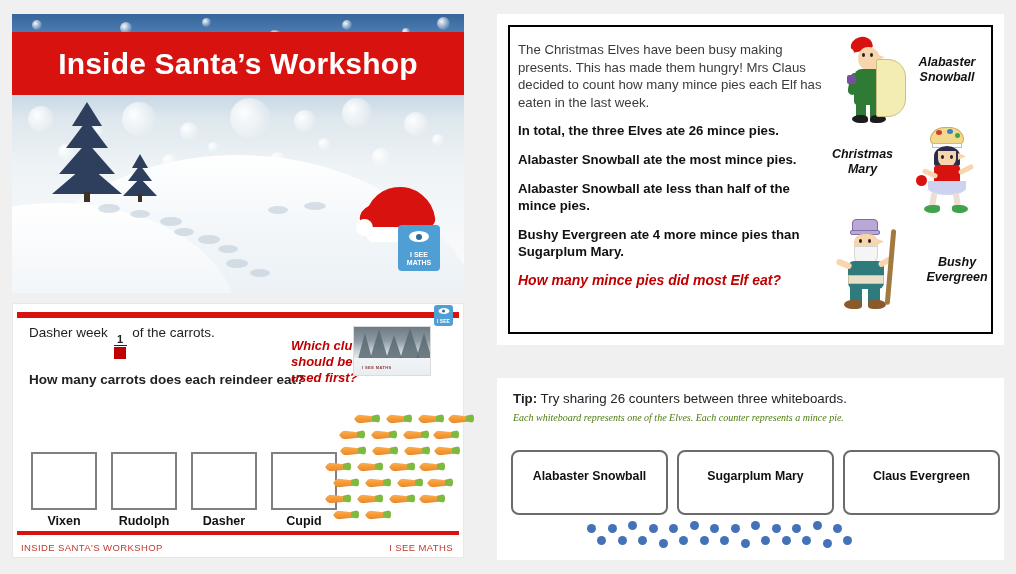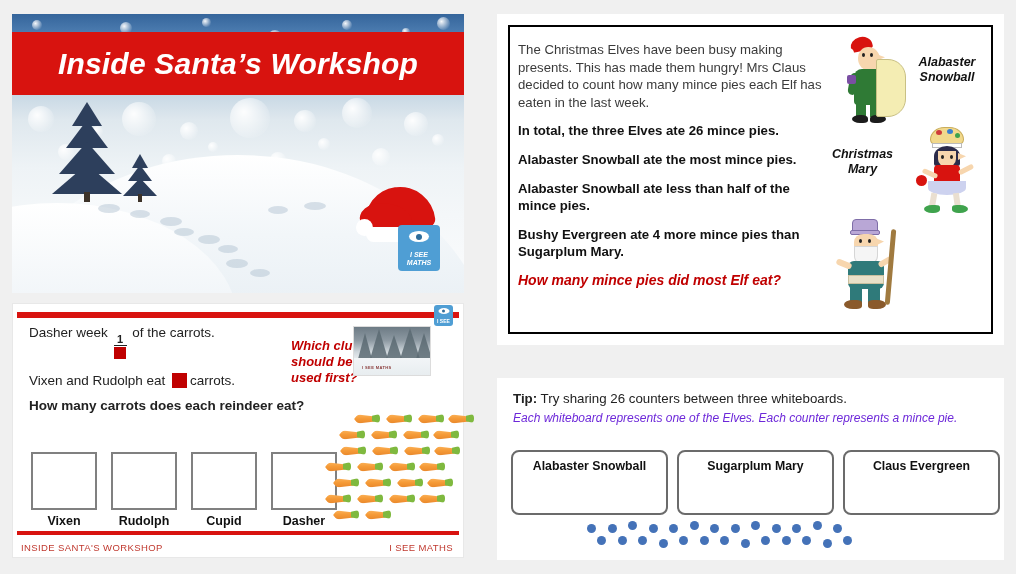--- a/index.html
+++ b/index.html
@@ -15,21 +15,20 @@
   .left-col { position: absolute; left: 12px; top: 14px; width: 452px; }
 
   
   .title-slide {
     position: relative; width: 452px; height: 279px;
     overflow: hidden;
     background: linear-gradient(to bottom,
        #35659b 0%, #4a7aae 6%, #7d9fc4 13%,
        #bcd0e0 24%, #dfe8ee 38%, #eef3f6 55%,
        #f4f7f9 72%, #fbfcfd 100%);
-    font-style: italic;
   }
   .bokeh { position: absolute; border-radius: 50%;
     background: radial-gradient(circle at 35% 35%, rgba(255,255,255,.95), rgba(255,255,255,.10) 72%);
     pointer-events: none; }
   .snowbank {
     position: absolute; left: -6%; right: -6%; bottom: -62px; height: 200px;
     border-radius: 50% 50% 0 0 / 100% 100% 0 0;
     background: linear-gradient(to bottom, #ffffff 0%, #f2f6f9 40%, #e4ecf2 100%);
   }
   .snowbank2 {
@@ -174,25 +173,25 @@
     color: #111; line-height: 15px; text-align: center; }
 
   
   .eb { position: absolute; }
 
   
   .tip-slide { position: relative; width: 507px; height: 182px; margin-top: 33px; background: #fff; }
   .tip-inner { position: absolute; left: 16px; top: 12px; right: 12px; }
   .tip-line1 { font-size: 13.3px; color: #222; line-height: 17px; }
   .tip-line1 b { font-weight: bold; }
-  .tip-line2 { font-size: 12px; color: #6d28d9; font-style: italic; line-height: 16px; margin-top: 3px; }
+  .tip-line2 { font-size: 10px; color: #4d7c0f; font-style: italic; line-height: 16px; margin-top: 3px; font-family: Liberation Serif, serif; }
   .wb-row { position: absolute; left: 14px; top: 72px; display: flex; gap: 9px; }
   .whiteboard {
     width: 157px; height: 65px; border: 2px solid #6b6b6b; border-radius: 8px;
-    background: #fff; padding-top: 7px; text-align: center;
+    background: #fff; padding-top: 17px; text-align: center;
   }
   .wb-label { font-size: 12.3px; font-weight: bold; color: #111; }
   .counters { position: absolute; left: 0; right: 0; top: 143px; height: 36px; }
   .dot { position: absolute; width: 9px; height: 9px; border-radius: 50%; background: #4472b8; }
 </style>
 </head>
 <body>
 
 <div class="page">
 
@@ -280,23 +279,20 @@
       <div class="ps-body">
         <div class="ps-line" style="margin-bottom:13px;">
           <span>Dasher week</span>
           <span class="frac">
             <span class="num">1</span>
             <span class="bar"></span>
             <span class="den"></span>
           </span>
           <span>of the carrots.</span>
         </div>
-        <div class="ps-line">
-          <span>Vixen and Rudolph eat </span><span class="redbox"></span><span>carrots.</span>
-        </div>
         <div class="ps-line bold">How many carrots does each reindeer eat?</div>
       </div>
 
       <div class="which-clue">
         Which clue<br>should be<br>used first?
       </div>
 
       <div class="ps-photo">
         <div class="ptree" style="left:4px;border-width:0 7px 26px 7px;"></div>
         <div class="ptree" style="left:16px;border-width:0 9px 30px 9px;"></div>
@@ -311,25 +307,25 @@
         <div class="ans-cell">
           <div class="ans-box"></div>
           <div class="ans-label">Vixen</div>
         </div>
         <div class="ans-cell">
           <div class="ans-box"></div>
           <div class="ans-label">Rudolph</div>
         </div>
         <div class="ans-cell">
           <div class="ans-box"></div>
-          <div class="ans-label">Cupid</div>
+          <div class="ans-label">Dasher</div>
         </div>
         <div class="ans-cell">
           <div class="ans-box"></div>
-          <div class="ans-label">Dasher</div>
+          <div class="ans-label">Cupid</div>
         </div>
       </div>
 
       <div class="carrots" id="carrots">
           <div class="carrot" style="left: 23px; top: 0px;">
             <span class="root"></span>
             <span class="top"></span>
           </div>
           <div class="carrot" style="left: 55px; top: 0px;">
             <span class="root"></span>
@@ -510,20 +506,24 @@
           <div class="eb" style="left:28px;top:29px;width:24px;height:20px;background:#f5f5f5;border-radius:0 0 50% 50%;border:1px solid #d6d6d6;"></div>
           <div class="eb" style="left:22px;top:44px;width:36px;height:28px;background:#2f7a7a;border-radius:6px;"></div>
           <div class="eb" style="left:22px;top:58px;width:36px;height:9px;background:#e8e0c8;border:1px solid #c9bf9e;"></div>
           <div class="eb" style="left:10px;top:44px;width:16px;height:6px;background:#f7d6ae;border-radius:3px;transform:rotate(22deg);"></div>
           <div class="eb" style="left:52px;top:42px;width:14px;height:6px;background:#f7d6ae;border-radius:3px;transform:rotate(-30deg);"></div>
           <div class="eb" style="left:24px;top:70px;width:12px;height:16px;background:#2f7a7a;"></div>
           <div class="eb" style="left:42px;top:70px;width:12px;height:16px;background:#2f7a7a;"></div>
           <div class="eb" style="left:18px;top:83px;width:18px;height:9px;background:#8a5a2b;border-radius:50% 30% 30% 50%;"></div>
           <div class="eb" style="left:42px;top:83px;width:18px;height:9px;background:#8a5a2b;border-radius:30% 50% 50% 30%;"></div>
           <div class="eb" style="left:62px;top:12px;width:5px;height:76px;background:#a07a3f;border-radius:3px;transform:rotate(5deg);"></div>
+        </div>
+        <div class="elf-name" style="left:400px;top:228px;width:94px;">
+          <span>Bushy</span><br>
+          <span>Evergreen</span>
         </div>
 
       </div>
     </div>
 
     <div class="tip-slide">
       <div class="tip-inner">
         <div class="tip-line1">
           <b>Tip:</b><span> Try sharing 26 counters between three whiteboards.</span>
         </div>

